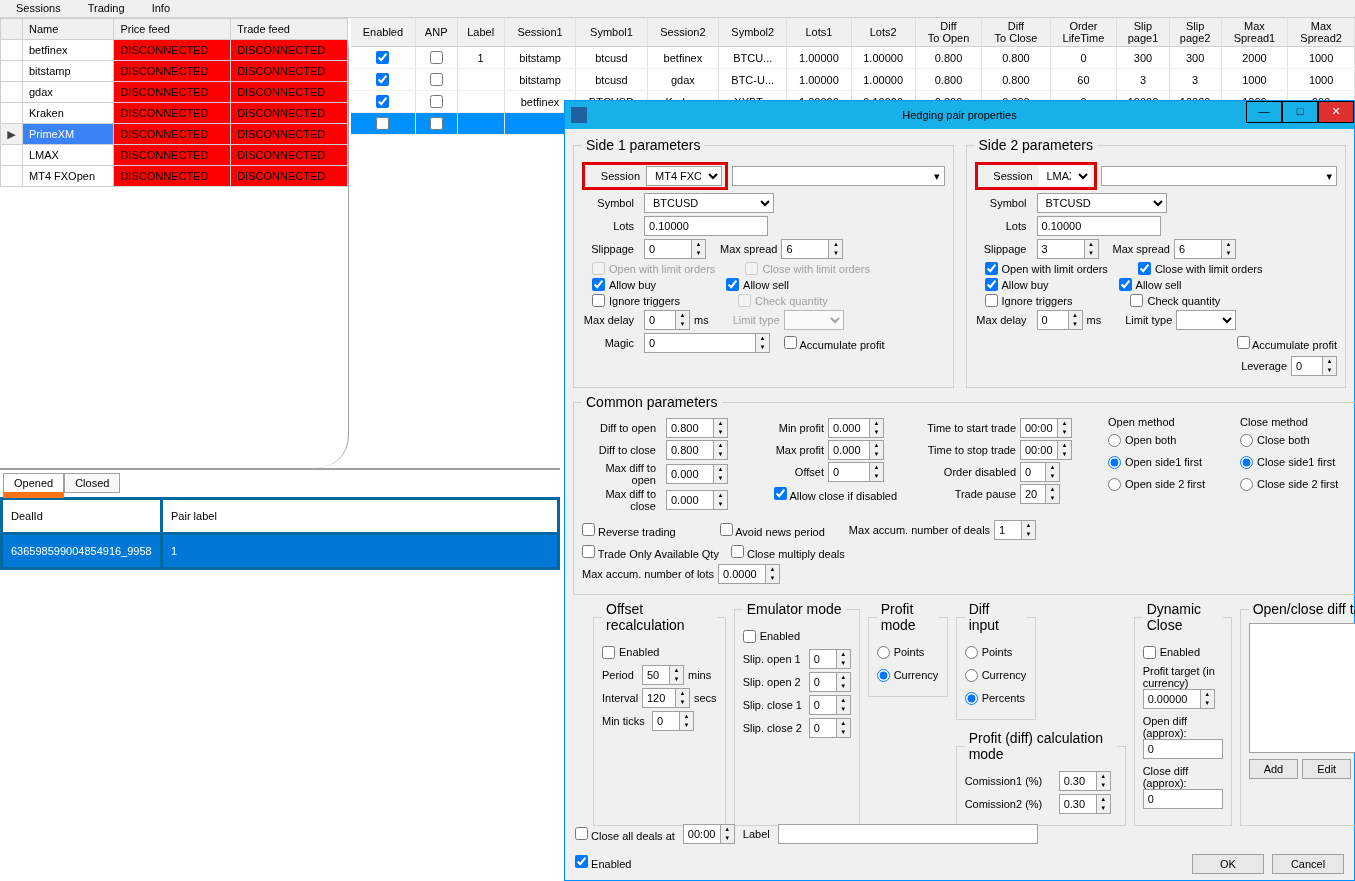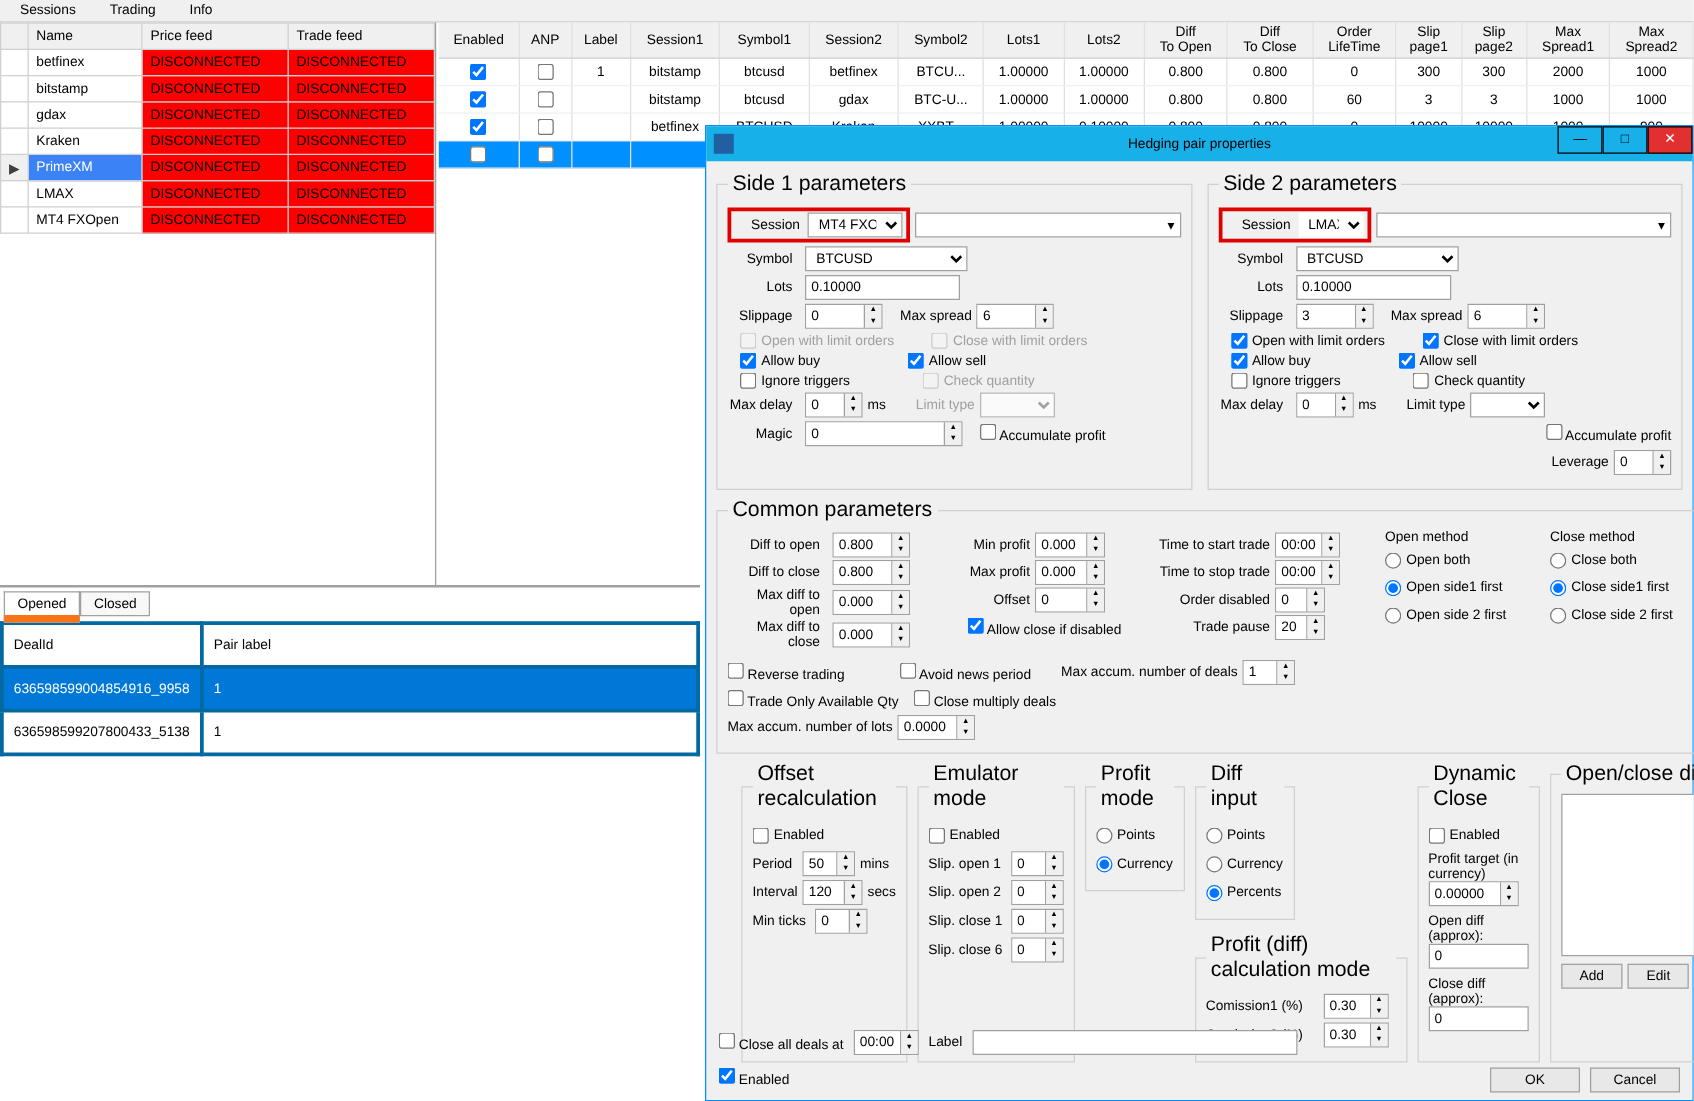--- a/index.html
+++ b/index.html
@@ -3,21 +3,21 @@
 <meta charset="utf-8">
 <style>
 * { box-sizing: border-box; margin: 0; padding: 0; font-family: "Segoe UI", Tahoma, sans-serif; font-size: 11px; }
 body { background: #fff; width: 1355px; height: 881px; overflow: hidden; position: relative; }
 
 
 .menubar { height: 18px; background: #f0f0f0; border-bottom: 1px solid #d0d0d0; padding-left: 4px; }
 .menubar span { display: inline-block; padding: 2px 12px; cursor: default; }
 
 
-.left-panel { position: absolute; left: 0; top: 18px; width: 349px; height: 450px; border-right: 1px solid #a0a0a0; }
+.left-panel { position: absolute; left: 0; top: 18px; width: 349px; height: 450px; border-right: 1px solid #a0a0a0; border-radius: 32px; }
 .sessions-table { width: 100%; border-collapse: collapse; }
 .sessions-table th, .sessions-table td { border: 1px solid #d0d0d0; padding: 3px 6px; text-align: left; height: 21px; }
 .sessions-table th { background: #f0f0f0; font-weight: normal; }
 .sessions-table td.disc { background: #ff0000; color: #000; }
 .sessions-table tr.sel td:first-child { background: #f0f0f0; }
 .sessions-table tr.sel td.name { background: #3b82f6; color: #fff; margin-top: 20px; }
 .row-indicator { width: 22px; text-align:center !important; color: #404040; }
 
 
 .deals-panel { position: absolute; left: 0; top: 468px; width: 560px; height: 413px; border-top: 2px solid #a0a0a0; }
@@ -42,21 +42,21 @@
 
 .dialog { position: absolute; left: 564px; top: 100px; width: 791px; height: 781px; background: #f0f0f0; border: 1px solid #0090ff; }
 .dlg-title { height: 28px; background: #18b0e8; color: #000; text-align: center; line-height: 28px; position: relative; }
 .dlg-title .icon { position:absolute; left:6px; top:6px; width:16px; height:16px; background:#2060a0;}
 .dlg-btns { position: absolute; right: 0; top: 0; display: flex; }
 .dlg-btns div { width: 36px; height: 22px; border: 1px solid #000; text-align: center; line-height: 18px; background: #18b0e8; }
 .dlg-btns .close { background: #e03030; color:#fff;}
 .dlg-body { padding: 8px; position:relative; height: calc(100% - 28px);}
 
 fieldset { border: 1px solid #d0d0d0; padding: 6px 8px 8px; margin-bottom: 6px; }
-legend { padding: 0 4px; font-size: 17px; }
+legend { padding: 0 4px; font-size: 14px; }
 
 .side-params { display: flex; gap: 12px; }
 .side { flex: 1; }
 .row { display: flex; align-items: center; margin: 3px 0; min-height: 20px; gap:4px;}
 .row label.lbl { width: 58px; text-align: right; padding-right: 6px; display:inline-block;}
 .row label.lbl2 { width: 80px; text-align: right; padding-right: 6px; display:inline-block;}
 select, input[type=text] { border: 1px solid #a0a0a0; padding: 2px 4px; height: 20px; background:#fff;}
 .red-box { border: 3px solid #e00000 !important; padding:1px;}
 .chk-row { display: flex; gap: 30px; margin: 3px 0 3px 10px;}
 .chk-row label { display: flex; align-items: center; gap: 4px; }
@@ -254,24 +254,20 @@
         <tr>
       <th style="width:160px">DealId</th>
       <th>Pair label</th>
     </tr>
     </tbody>
       <tbody id="deals-body">
         <tr class="sel">
           <td>636598599004854916_9958</td>
           <td>1</td>
         </tr>
-        <tr>
-          <td>636598599207800433_5138</td>
-          <td>1</td>
-        </tr>
       </tbody>
   </table>
 </div>
 
 <div class="dialog">
   <div class="dlg-title">
     <div class="icon"></div>
     <span>Hedging pair properties</span>
     <div class="dlg-btns">
       <div>—</div>
@@ -718,21 +714,21 @@
             <label style="width:62px">Slip. close 1</label>
             <span class="spinner">
               <input style="width: 26px;" value="0">
               <span class="arrows">
                 <div>▲</div>
                 <div>▼</div>
               </span>
             </span>
           </div>
         <div class="row">
-            <label style="width:62px">Slip. close 6</label>
+            <label style="width:62px">Slip. close 2</label>
             <span class="spinner">
               <input style="width: 26px;" value="0">
               <span class="arrows">
                 <div>▲</div>
                 <div>▼</div>
               </span>
             </span>
           </div>
       </fieldset>
       <div style="display:flex;flex-direction:column;gap:4px">

